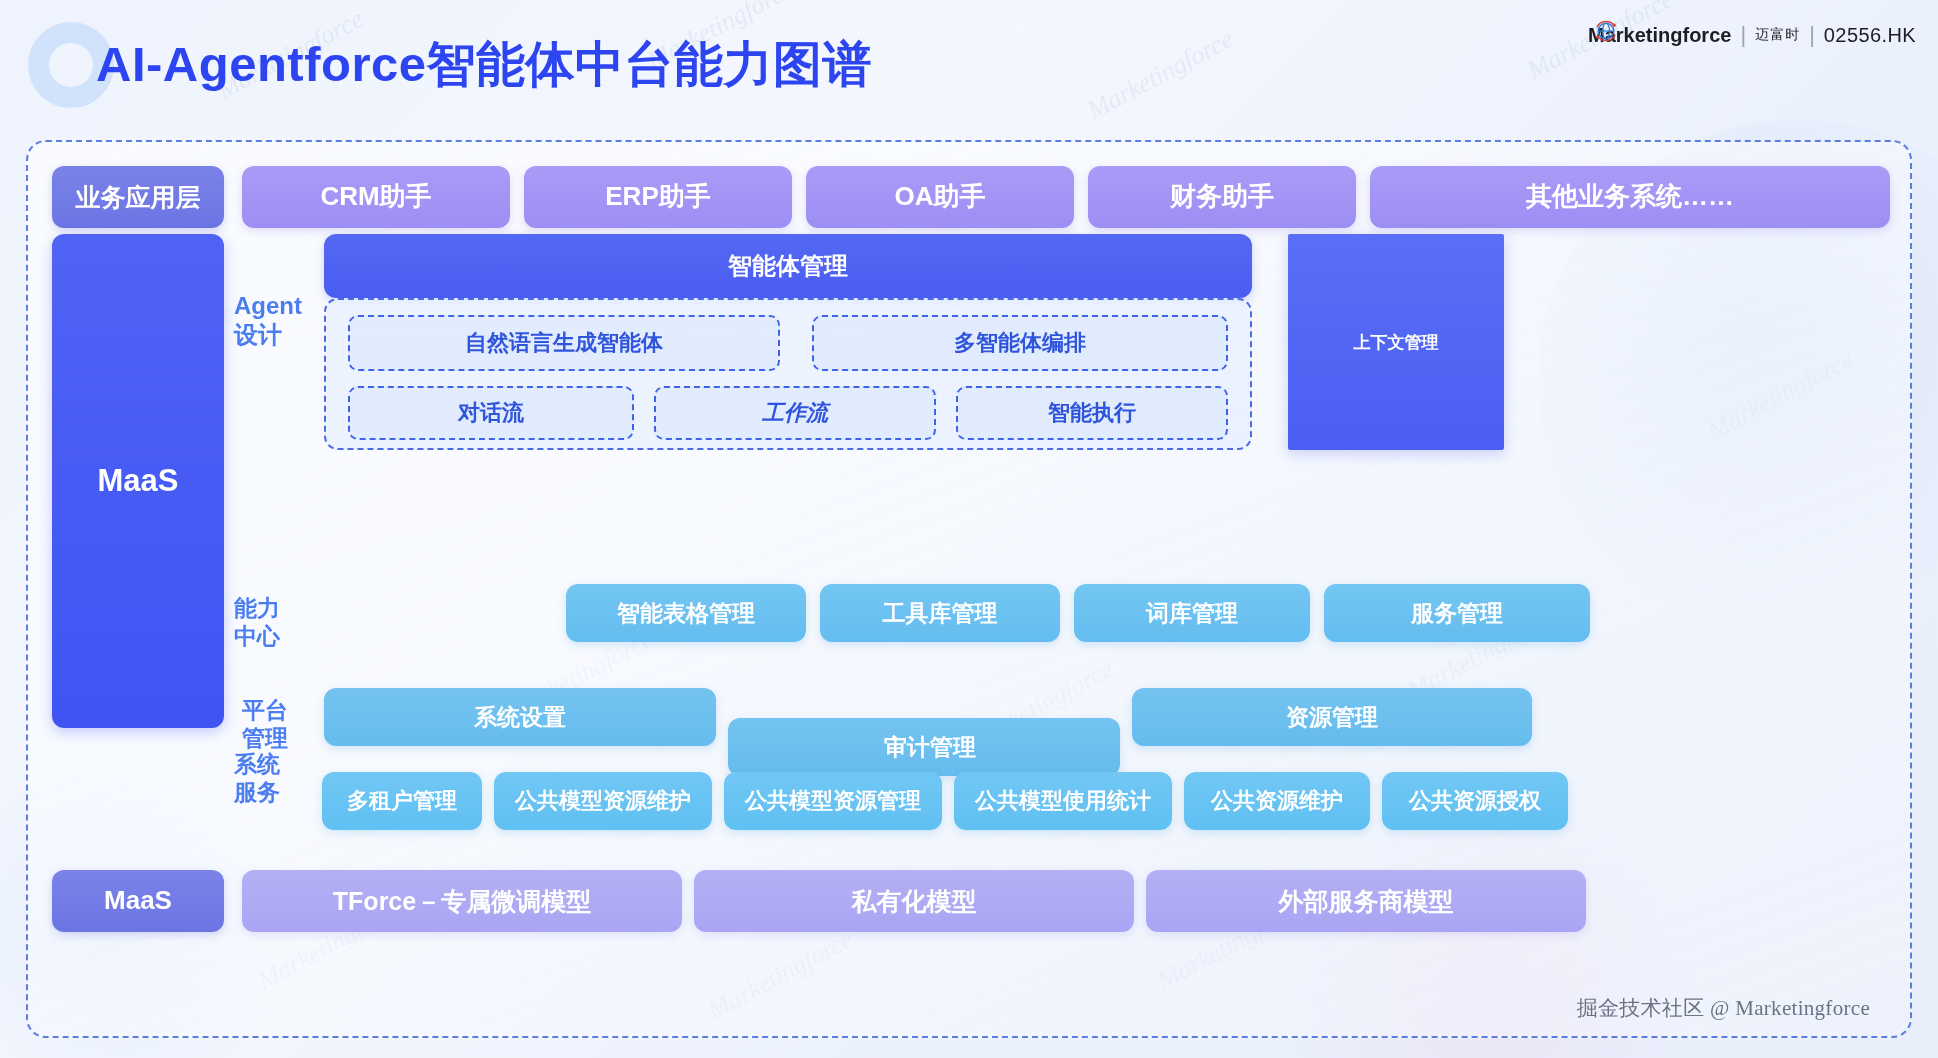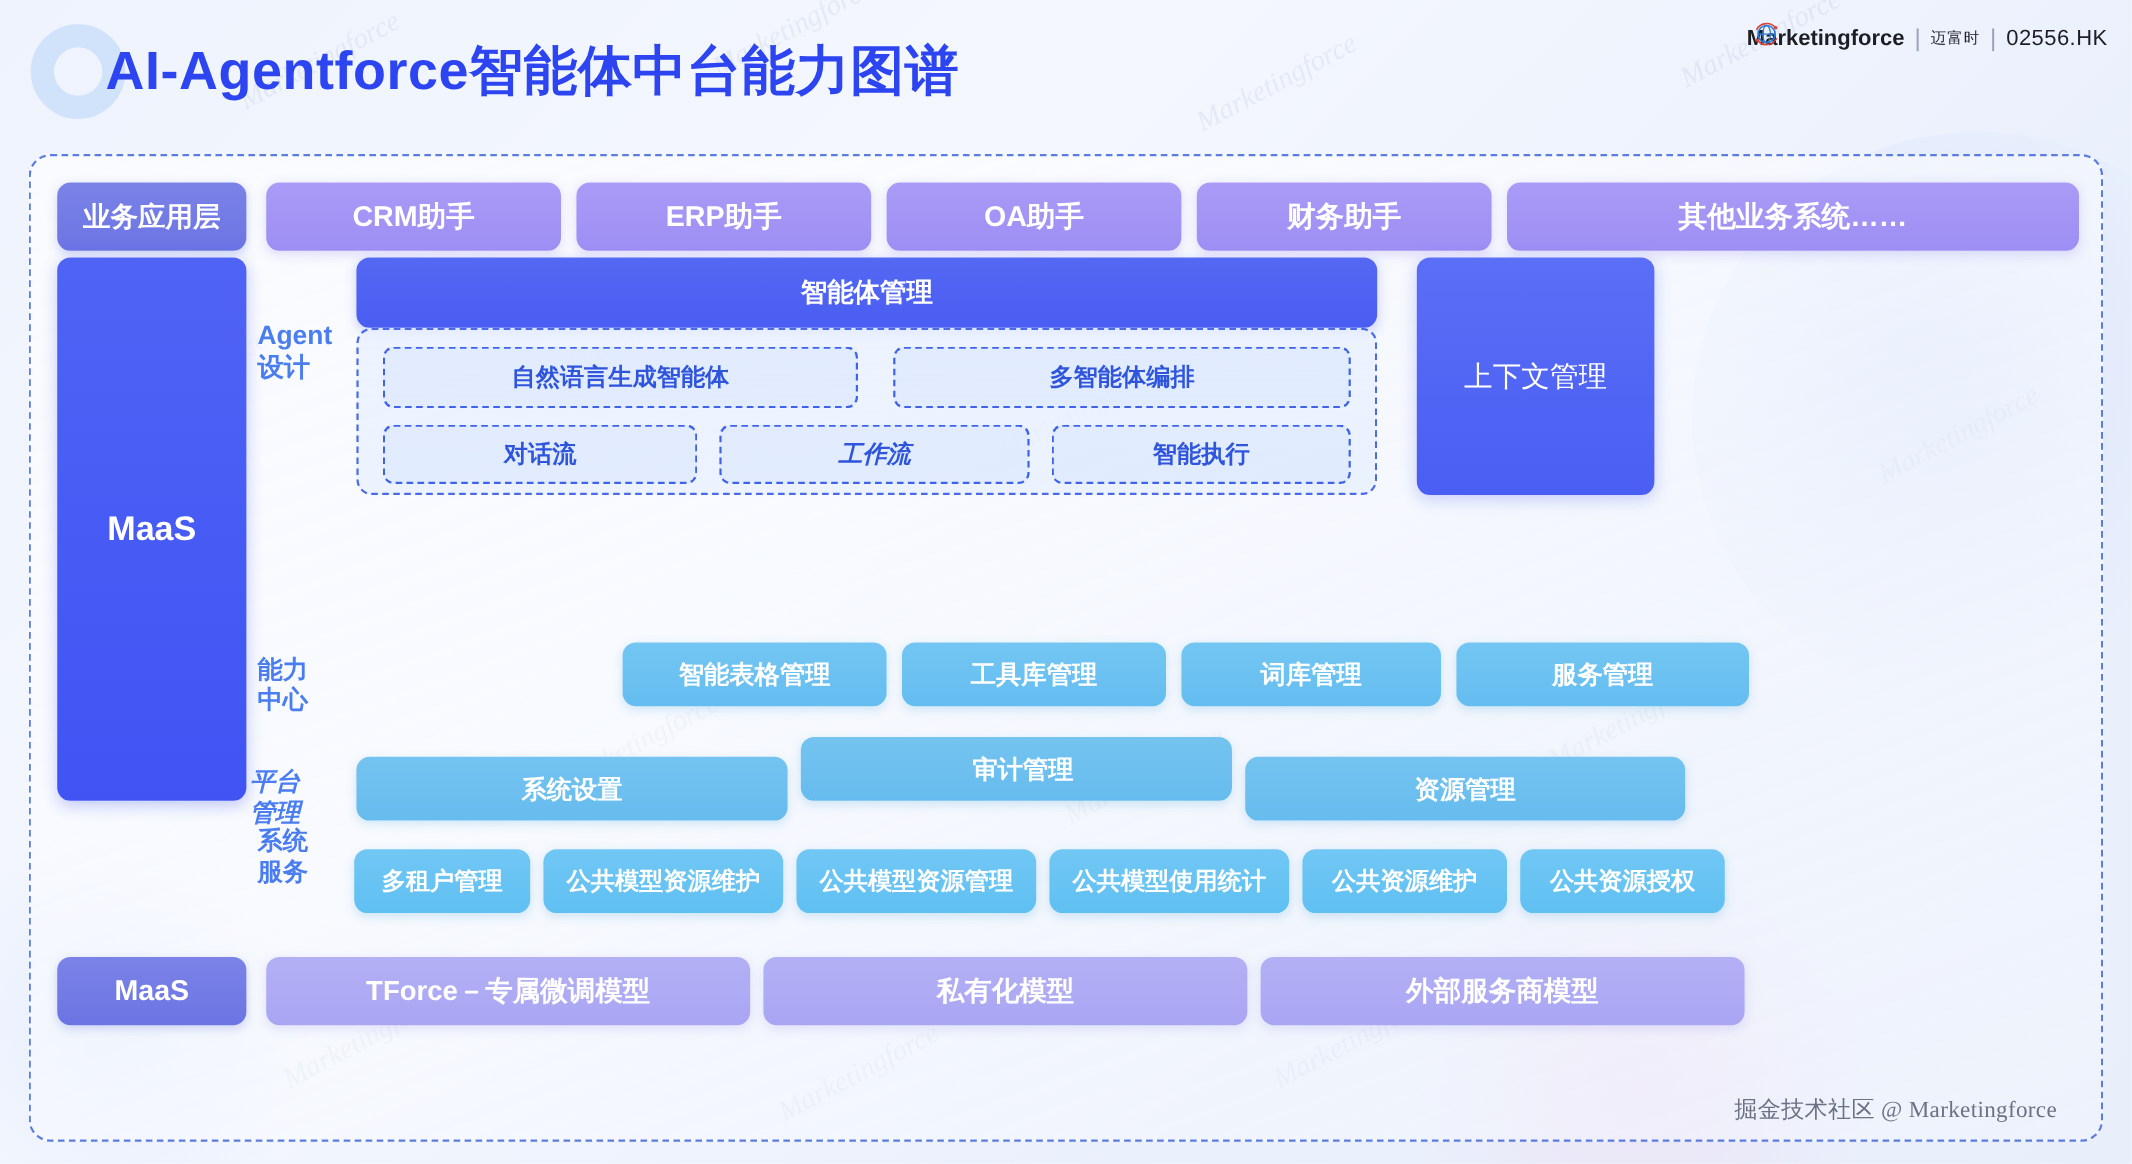--- a/index.html
+++ b/index.html
@@ -64,21 +64,21 @@
                  line-height: 1.2; text-align: left; }
   .mgmt-bar { position: absolute; border-radius: 12px; font-size: 24px; color: #fff;
               background: linear-gradient(180deg,#5468f3,#4a5df2); font-weight: bold;
               display: flex; align-items: center; justify-content: center;
               box-shadow: 0 3px 10px rgba(70,90,240,.25); }
   .agent-box { position: absolute; border: 2px dashed #4a6ae6; border-radius: 14px;
                background: linear-gradient(180deg, rgba(232,240,255,.72), rgba(225,236,255,.52)); }
   .dash-item { position: absolute; border: 2px dashed #3f63e8; border-radius: 10px;
                background: rgba(223,234,254,.85); color: #2f55dd; font-size: 22px;
                font-weight: bold; display: flex; align-items: center; justify-content: center; }
-  .ctx { position: absolute; border-radius: 12px; color: #fff; font-size: 26px; font-weight: normal;
+  .ctx { position: absolute; border-radius: 2px; color: #fff; font-size: 17px; font-weight: bold;
          background: linear-gradient(180deg,#5a6ef6,#4a5ef3);
          display: flex; align-items: center; justify-content: center;
          box-shadow: 0 4px 14px rgba(70,90,240,.25); }
 
   
   .side-label { position: absolute; color: #4a7df0; font-weight: bold; font-size: 23px;
                 line-height: 1.22; text-align: left; }
 
   
   .cap  { background: linear-gradient(180deg,#73c6f2,#64bdf0); font-size: 23px;
@@ -172,26 +172,26 @@
 
   <div class="side-label" style="left:206px; top:452px; width:90px;">
     <div>能力</div>
     <div>中心</div>
   </div>
   <div class="card cap" style="position:absolute; left:538px; top:442px; width:240px; height:58px;">智能表格管理</div>
   <div class="card cap" style="position:absolute; left:792px; top:442px; width:240px; height:58px;">工具库管理</div>
   <div class="card cap" style="position:absolute; left:1046px; top:442px; width:236px; height:58px;">词库管理</div>
   <div class="card cap" style="position:absolute; left:1296px; top:442px; width:266px; height:58px;">服务管理</div>
 
-  <div class="side-label" style="left:199px; top:554px; width:90px;font-style:italic;">
+  <div class="side-label" style="left:214px; top:554px; width:90px;">
     <div>平台</div>
     <div>管理</div>
   </div>
   <div class="card plat" style="position:absolute; left:296px; top:546px; width:392px; height:58px;">系统设置</div>
-  <div class="card plat" style="position:absolute; left:700px; top:528px; width:392px; height:58px;padding-left:12px;">审计管理</div>
+  <div class="card plat" style="position:absolute; left:700px; top:576px; width:392px; height:58px;padding-left:12px;">审计管理</div>
   <div class="card plat" style="position:absolute; left:1104px; top:546px; width:400px; height:58px;">资源管理</div>
 
   <div class="side-label" style="left:206px; top:608px; width:90px;">
     <div>系统</div>
     <div>服务</div>
   </div>
   <div class="card sys" style="position:absolute; left:294px; top:630px; width:160px; height:58px;">多租户管理</div>
   <div class="card sys" style="position:absolute; left:466px; top:630px; width:218px; height:58px;">公共模型资源维护</div>
   <div class="card sys" style="position:absolute; left:696px; top:630px; width:218px; height:58px;">公共模型资源管理</div>
   <div class="card sys" style="position:absolute; left:926px; top:630px; width:218px; height:58px;">公共模型使用统计</div>

